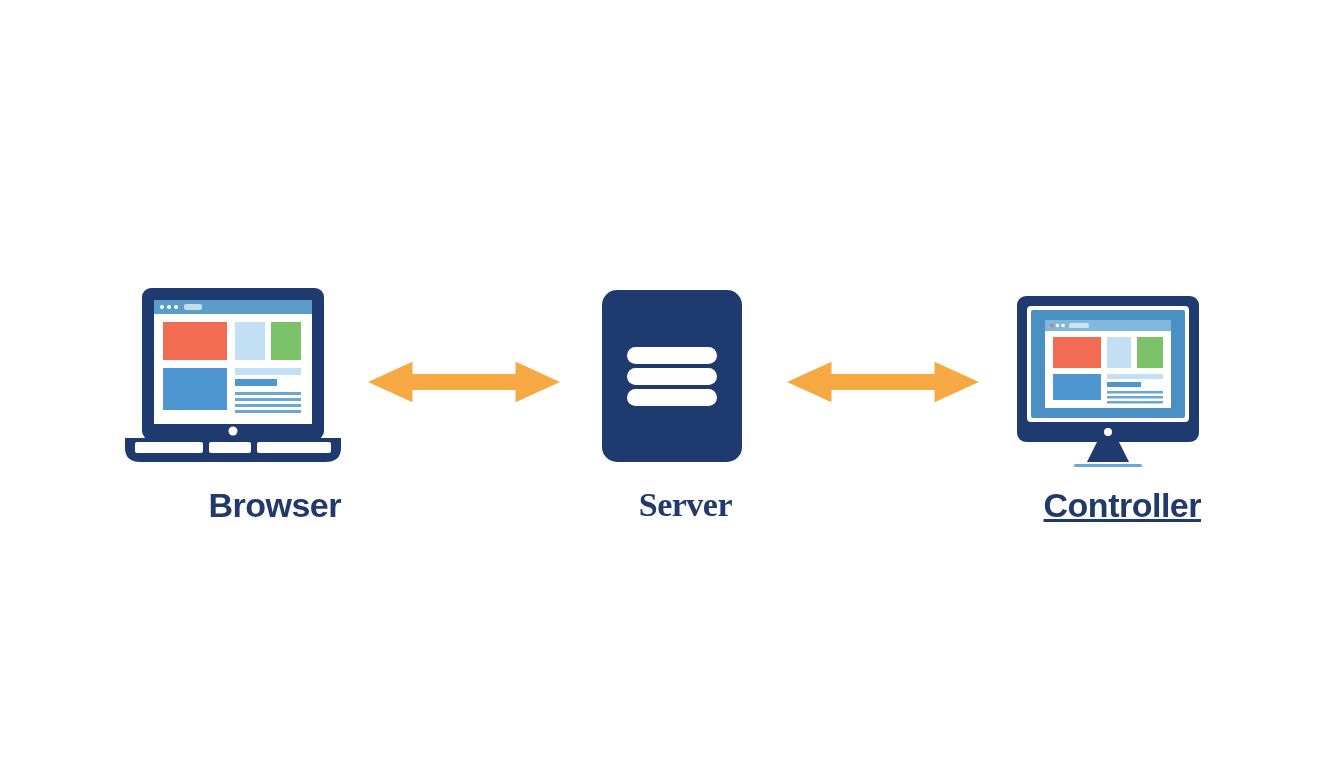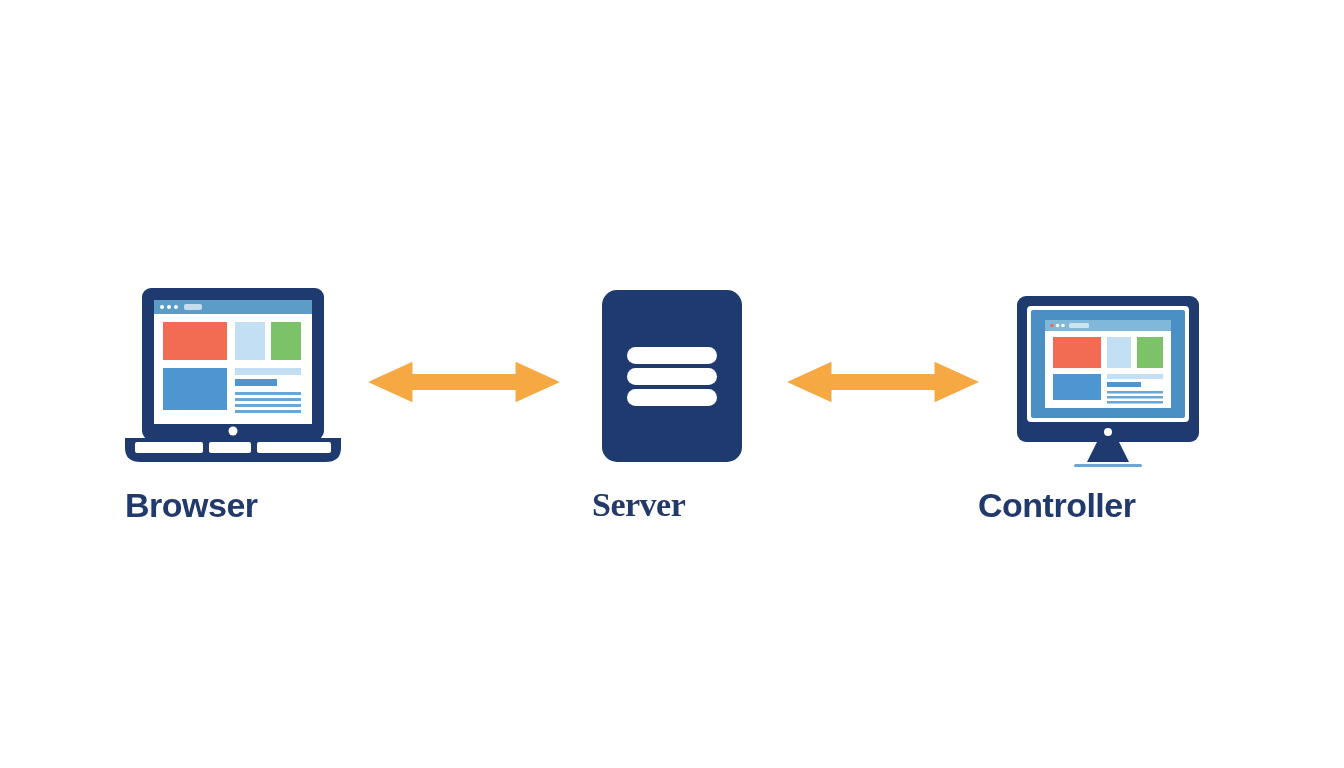--- a/index.html
+++ b/index.html
@@ -13,37 +13,37 @@
     height: 768px;
     background: var(--background, #ffffff);
     overflow: hidden;
     font-family: "Liberation Sans", sans-serif;
   }
   .icon-wrap {
     position: absolute;
   }
   .node-label {
     position: absolute;
-    text-align: left;
+    text-align: right;
     font-weight: bold;
     font-size: 34px;
     letter-spacing: -0.5px;
     color: var(--label, #21396b);
   }
   .arrow-wrap {
     position: absolute;
   }
   
   #icon-browser   { left: 125px;  top: 288px; width: 216px; height: 176px; }
   #icon-server    { left: 602px;  top: 290px; width: 140px; height: 172px; }
   #icon-controller{ left: 1015px; top: 296px; width: 186px; height: 172px; }
 
   #label-browser   { left: 125px;  top: 486px; width: 216px; }
   #label-server    { left: 592px;  top: 486px; width: 140px; font-family: Liberation Serif, serif; }
-  #label-controller{ left: 978px; top: 486px; width: 186px; }
+  #label-controller{ left: 1015px; top: 486px; width: 186px; text-decoration: underline; }
 
   #arrow-1 { left: 368px; top: 361px; width: 192px; height: 42px; }
   #arrow-2 { left: 787px; top: 361px; width: 192px; height: 42px; }
 
   svg { display: block; width: 100%; height: 100%; }
 </style>
 </head>
 <body>
 
 <div class="canvas">

